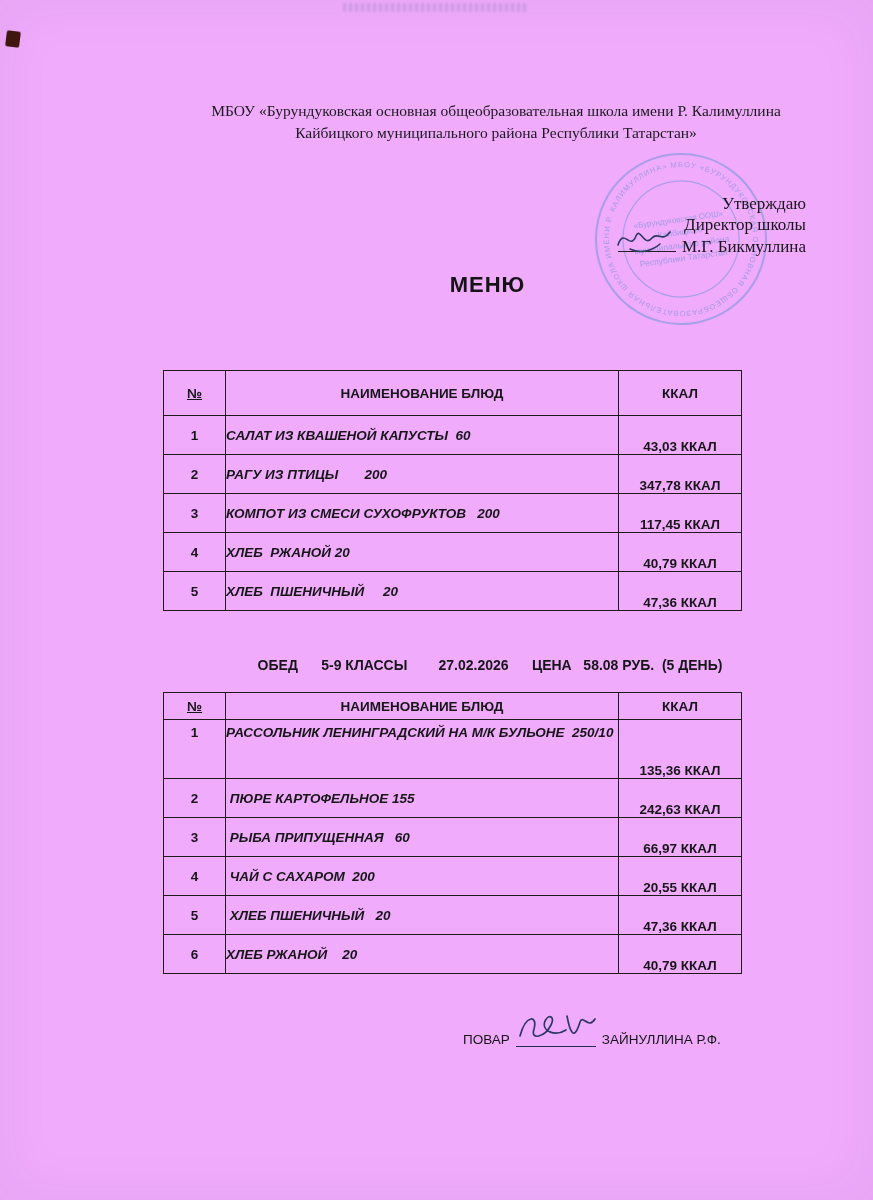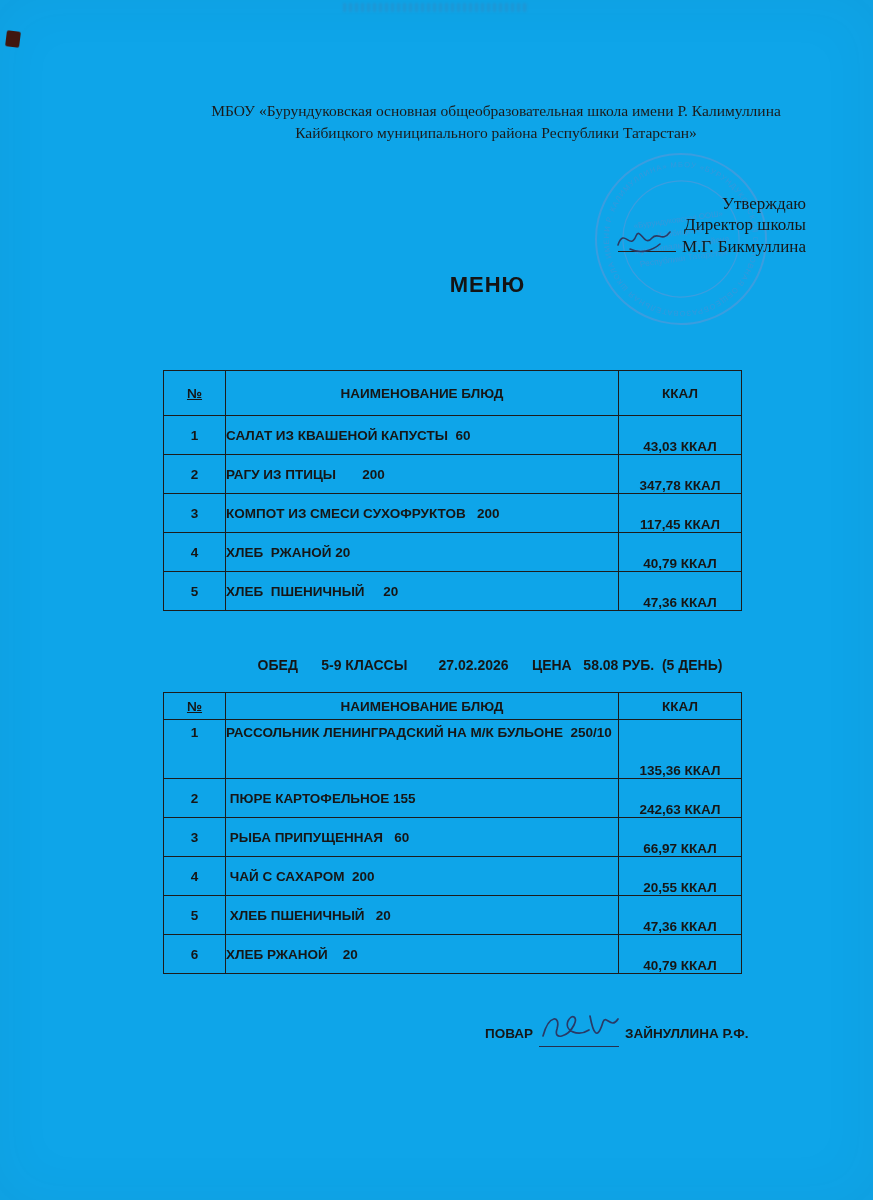--- a/index.html
+++ b/index.html
@@ -5,21 +5,21 @@
   html, body { margin: 0; padding: 0; }
   body {
     width: 873px; height: 1200px;
     background: #f4f3f0;
     font-family: "Liberation Sans", sans-serif;
     color: #1d1d1d;
   }
   .page {
     position: relative;
     width: 873px; height: 1200px;
-    background: #0ea5e9;
+    background: #f0abfc;
     overflow: hidden;
     box-shadow: inset 0 0 60px rgba(60,60,50,0.05);
   }
 
   
   .corner-mark {
     position: absolute; left: 6px; top: 31px;
     width: 14px; height: 16px;
     background: #40170f;
     transform: rotate(7deg);
@@ -112,37 +112,38 @@
   col.c-kcal { width: 123px; }
 
   table.menu th { text-align: center; vertical-align: middle; font-weight: 700; }
   .num-head { text-decoration: underline; }
   td.num { text-align: center; vertical-align: middle; }
   td.dish {
     text-align: left; vertical-align: middle;
     padding-left: 12px;
     white-space: pre;
     overflow: hidden;
+    font-style: italic;
   }
   td.dish.top { vertical-align: top; padding-top: 5px; }
   td.kcal {
     text-align: center; vertical-align: bottom;
     padding-bottom: 6px;
   }
   .table-breakfast tr.head { height: 45px; }
   .table-breakfast tr.row { height: 39px; }
   .table-lunch tr.head { height: 27px; }
   .table-lunch tr.row { height: 39px; }
   .table-lunch tr.row-tall { height: 59px; }
 
   
   .cook-line {
     position: absolute; left: 463px; top: 1026px;
-    display: flex; align-items: flex-start; gap: 6px;
-    font-size: 13.5px; font-weight: 700; color: #161616; margin-left: 22px;
+    display: flex; align-items: flex-end; gap: 6px;
+    font-size: 13.5px; font-weight: 400; color: #161616;
   }
   .cook-sig {
     display: inline-block; position: relative;
     width: 80px; height: 20px;
     border-bottom: 1.4px solid #25304f;
   }
   .cook-sig svg { position: absolute; left: -4px; top: -20px; }
 
   .stamp text { fill: #5a8cd0; font-family: "Liberation Sans", sans-serif; }
 </style>

